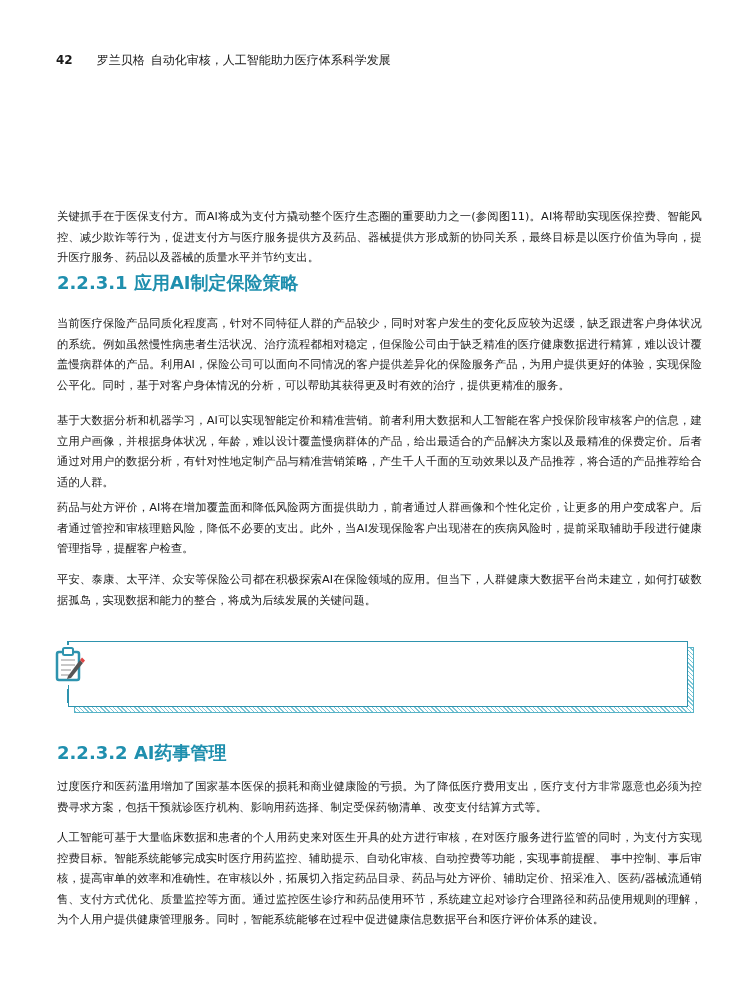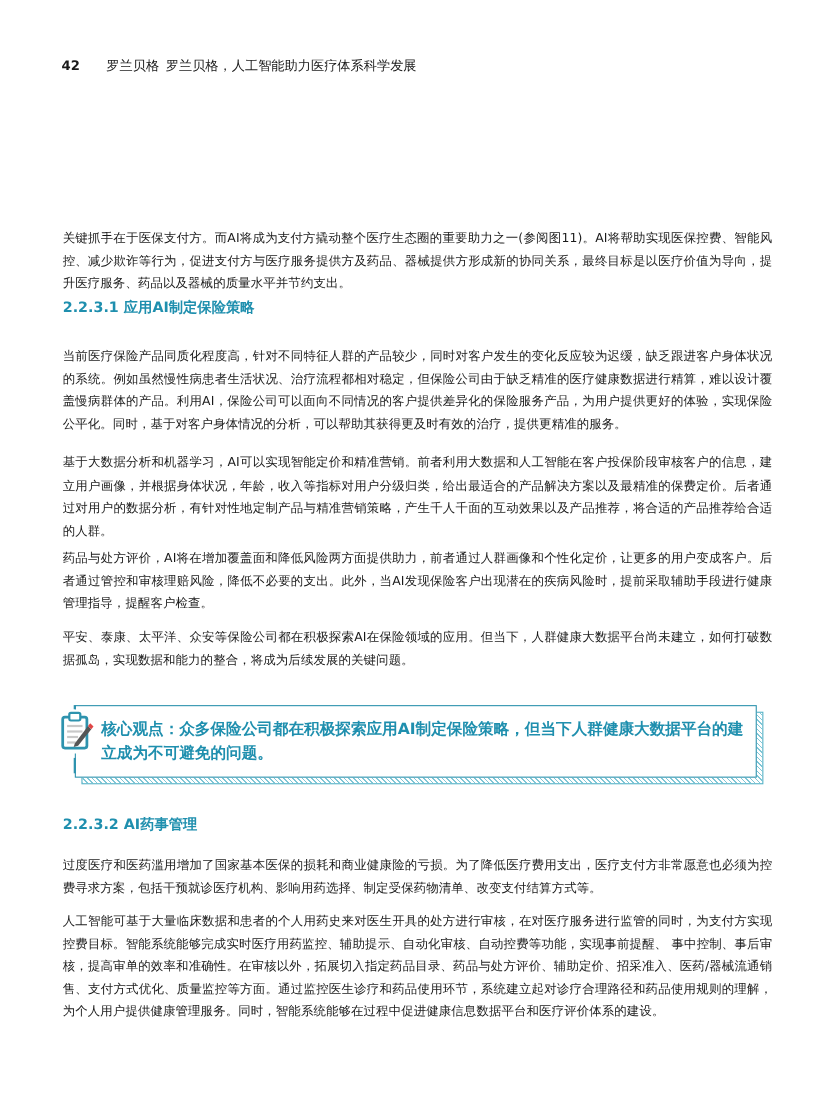--- a/index.html
+++ b/index.html
@@ -3,64 +3,63 @@
 <meta charset="utf-8">
 <style>
   html, body { margin: 0; padding: 0; background: #ffffff; }
   body { width: 755px; height: 1001px; position: relative; overflow: hidden;
          font-family: "DejaVu Sans", "Liberation Sans", sans-serif; color: #1a1a1a; }
   .header { position: absolute; left: 56px; top: 52px; font-size: 12px; white-space: nowrap; }
   .header .pg { font-weight: bold; margin-right: 24px; }
   .header .brand { font-weight: normal; margin-right: 6px; }
   .para { position: absolute; left: 57px; width: 645px; font-size: 11.3px; line-height: 20.5px;
           text-align: justify; text-align-last: left; margin: 0; letter-spacing: 0.1px; }
-  .h2 { position: absolute; left: 57px; font-size: 13px; font-weight: bold; color: #1f8fae; margin: 0; white-space: nowrap; }
+  .h2 { position: absolute; left: 57px; font-size: 18px; font-weight: bold; color: #1f8fae; margin: 0; white-space: nowrap; }
   .callout { position: absolute; left: 68px; top: 641px; width: 620px; height: 66px; }
   .callout .shadow { position: absolute; left: 6px; top: 6px; width: 620px; height: 66px;
      border: 1px solid #57b3c7; box-sizing: border-box;
      background: repeating-linear-gradient(45deg, #7fc6d6 0 1px, #ffffff 1px 3px); }
   .callout .box { position: absolute; left: 0; top: 0; width: 620px; height: 66px; box-sizing: border-box;
      border: 1.5px solid #2e93ae; background: #ffffff; }
   .callout .text { position: absolute; left: 24px; top: 11px; width: 590px; font-size: 14.2px; line-height: 22px;
      font-weight: bold; color: #1f8fae; margin: 0; }
   .callout .icon { position: absolute; left: -14px; top: 4px; width: 32px; height: 40px; background: #ffffff; }
   .callout .vline { position: absolute; left: -1px; width: 2px; background: #2e93ae; }
 </style>
 </head>
 <body>
 
 <div class="header">
-  <span class="pg">42</span><span class="brand">罗兰贝格</span><span>罗兰贝格，人工智能助力医疗体系科学发展</span>
+  <span class="pg">42</span><span class="brand">罗兰贝格</span><span>自动化审核，人工智能助力医疗体系科学发展</span>
 </div>
 
 <p class="para" style="top:207px;">关键抓手在于医保支付方。而AI将成为支付方撬动整个医疗生态圈的重要助力之一(参阅图11)。AI将帮助实现医保控费、智能风控、减少欺诈等行为，促进支付方与医疗服务提供方及药品、器械提供方形成新的协同关系，最终目标是以医疗价值为导向，提升医疗服务、药品以及器械的质量水平并节约支出。</p>
 
 <h2 class="h2" style="top:271px;">2.2.3.1 应用AI制定保险策略</h2>
 
 <p class="para" style="top:314px;">当前医疗保险产品同质化程度高，针对不同特征人群的产品较少，同时对客户发生的变化反应较为迟缓，缺乏跟进客户身体状况的系统。例如虽然慢性病患者生活状况、治疗流程都相对稳定，但保险公司由于缺乏精准的医疗健康数据进行精算，难以设计覆盖慢病群体的产品。利用AI，保险公司可以面向不同情况的客户提供差异化的保险服务产品，为用户提供更好的体验，实现保险公平化。同时，基于对客户身体情况的分析，可以帮助其获得更及时有效的治疗，提供更精准的服务。</p>
-<p class="para" style="top:411px;">基于大数据分析和机器学习，AI可以实现智能定价和精准营销。前者利用大数据和人工智能在客户投保阶段审核客户的信息，建立用户画像，并根据身体状况，年龄，收入等指标对用户分级归类，给出最适合的产品解决方案以及最精准的保费定价。后者通过对用户的数据分析，有针对性地定制产品与精准营销策略，产生千人千面的互动效果以及产品推荐，将合适的产品推荐给合适的人群。</p>
+<p class="para" style="top:411px;">基于大数据分析和机器学习，AI可以实现智能定价和精准营销。前者利用大数据和人工智能在客户投保阶段审核客户的信息，建立用户画像，并根据身体状况，年龄，难以设计覆盖慢病群体的产品，给出最适合的产品解决方案以及最精准的保费定价。后者通过对用户的数据分析，有针对性地定制产品与精准营销策略，产生千人千面的互动效果以及产品推荐，将合适的产品推荐给合适的人群。</p>
 <p class="para" style="top:498px;">药品与处方评价，AI将在增加覆盖面和降低风险两方面提供助力，前者通过人群画像和个性化定价，让更多的用户变成客户。后者通过管控和审核理赔风险，降低不必要的支出。此外，当AI发现保险客户出现潜在的疾病风险时，提前采取辅助手段进行健康管理指导，提醒客户检查。</p>
 <p class="para" style="top:570px;">平安、泰康、太平洋、众安等保险公司都在积极探索AI在保险领域的应用。但当下，人群健康大数据平台尚未建立，如何打破数据孤岛，实现数据和能力的整合，将成为后续发展的关键问题。</p>
 
 <div class="callout">
   <div class="shadow"></div>
   <div class="box"></div>
   <div class="vline" style="top:0;height:4px;"></div>
   <div class="vline" style="top:48px;height:14px;"></div>
   <div class="icon">
     <svg width="32" height="40" viewBox="0 0 32 40">
       <rect x="3" y="7" width="22" height="28" rx="2" fill="#ffffff" stroke="#2e93ae" stroke-width="2.5"></rect>
       <rect x="9" y="3" width="10" height="7" rx="1.5" fill="#ffffff" stroke="#2e93ae" stroke-width="2"></rect>
       <rect x="7" y="14" width="14" height="2" fill="#c8c8c8"></rect>
       <rect x="7" y="19" width="14" height="2" fill="#c8c8c8"></rect>
       <rect x="7" y="24" width="10" height="2" fill="#c8c8c8"></rect>
       <rect x="7" y="29" width="8" height="2" fill="#c8c8c8"></rect>
       <path d="M14 31 L26 15 L29 18 L17 33 L13 34 Z" fill="#555555"></path>
       <path d="M26 15 L28 12.5 L31 15.5 L29 18 Z" fill="#e04545"></path>
     </svg>
   </div>
-  <p class="text">核心观点：众多保险公司都在积极探索应用AI制定保险策略，但当下人群健康大数据平台的建立成为不可避免的问题。</p>
 </div>
 
 <h2 class="h2" style="top:741px;">2.2.3.2 AI药事管理</h2>
 
 <p class="para" style="top:777px;">过度医疗和医药滥用增加了国家基本医保的损耗和商业健康险的亏损。为了降低医疗费用支出，医疗支付方非常愿意也必须为控费寻求方案，包括干预就诊医疗机构、影响用药选择、制定受保药物清单、改变支付结算方式等。</p>
 <p class="para" style="top:828px;">人工智能可基于大量临床数据和患者的个人用药史来对医生开具的处方进行审核，在对医疗服务进行监管的同时，为支付方实现控费目标。智能系统能够完成实时医疗用药监控、辅助提示、自动化审核、自动控费等功能，实现事前提醒、 事中控制、事后审核，提高审单的效率和准确性。在审核以外，拓展切入指定药品目录、药品与处方评价、辅助定价、招采准入、医药/器械流通销售、支付方式优化、质量监控等方面。通过监控医生诊疗和药品使用环节，系统建立起对诊疗合理路径和药品使用规则的理解，为个人用户提供健康管理服务。同时，智能系统能够在过程中促进健康信息数据平台和医疗评价体系的建设。</p>
 
 </body></html>

